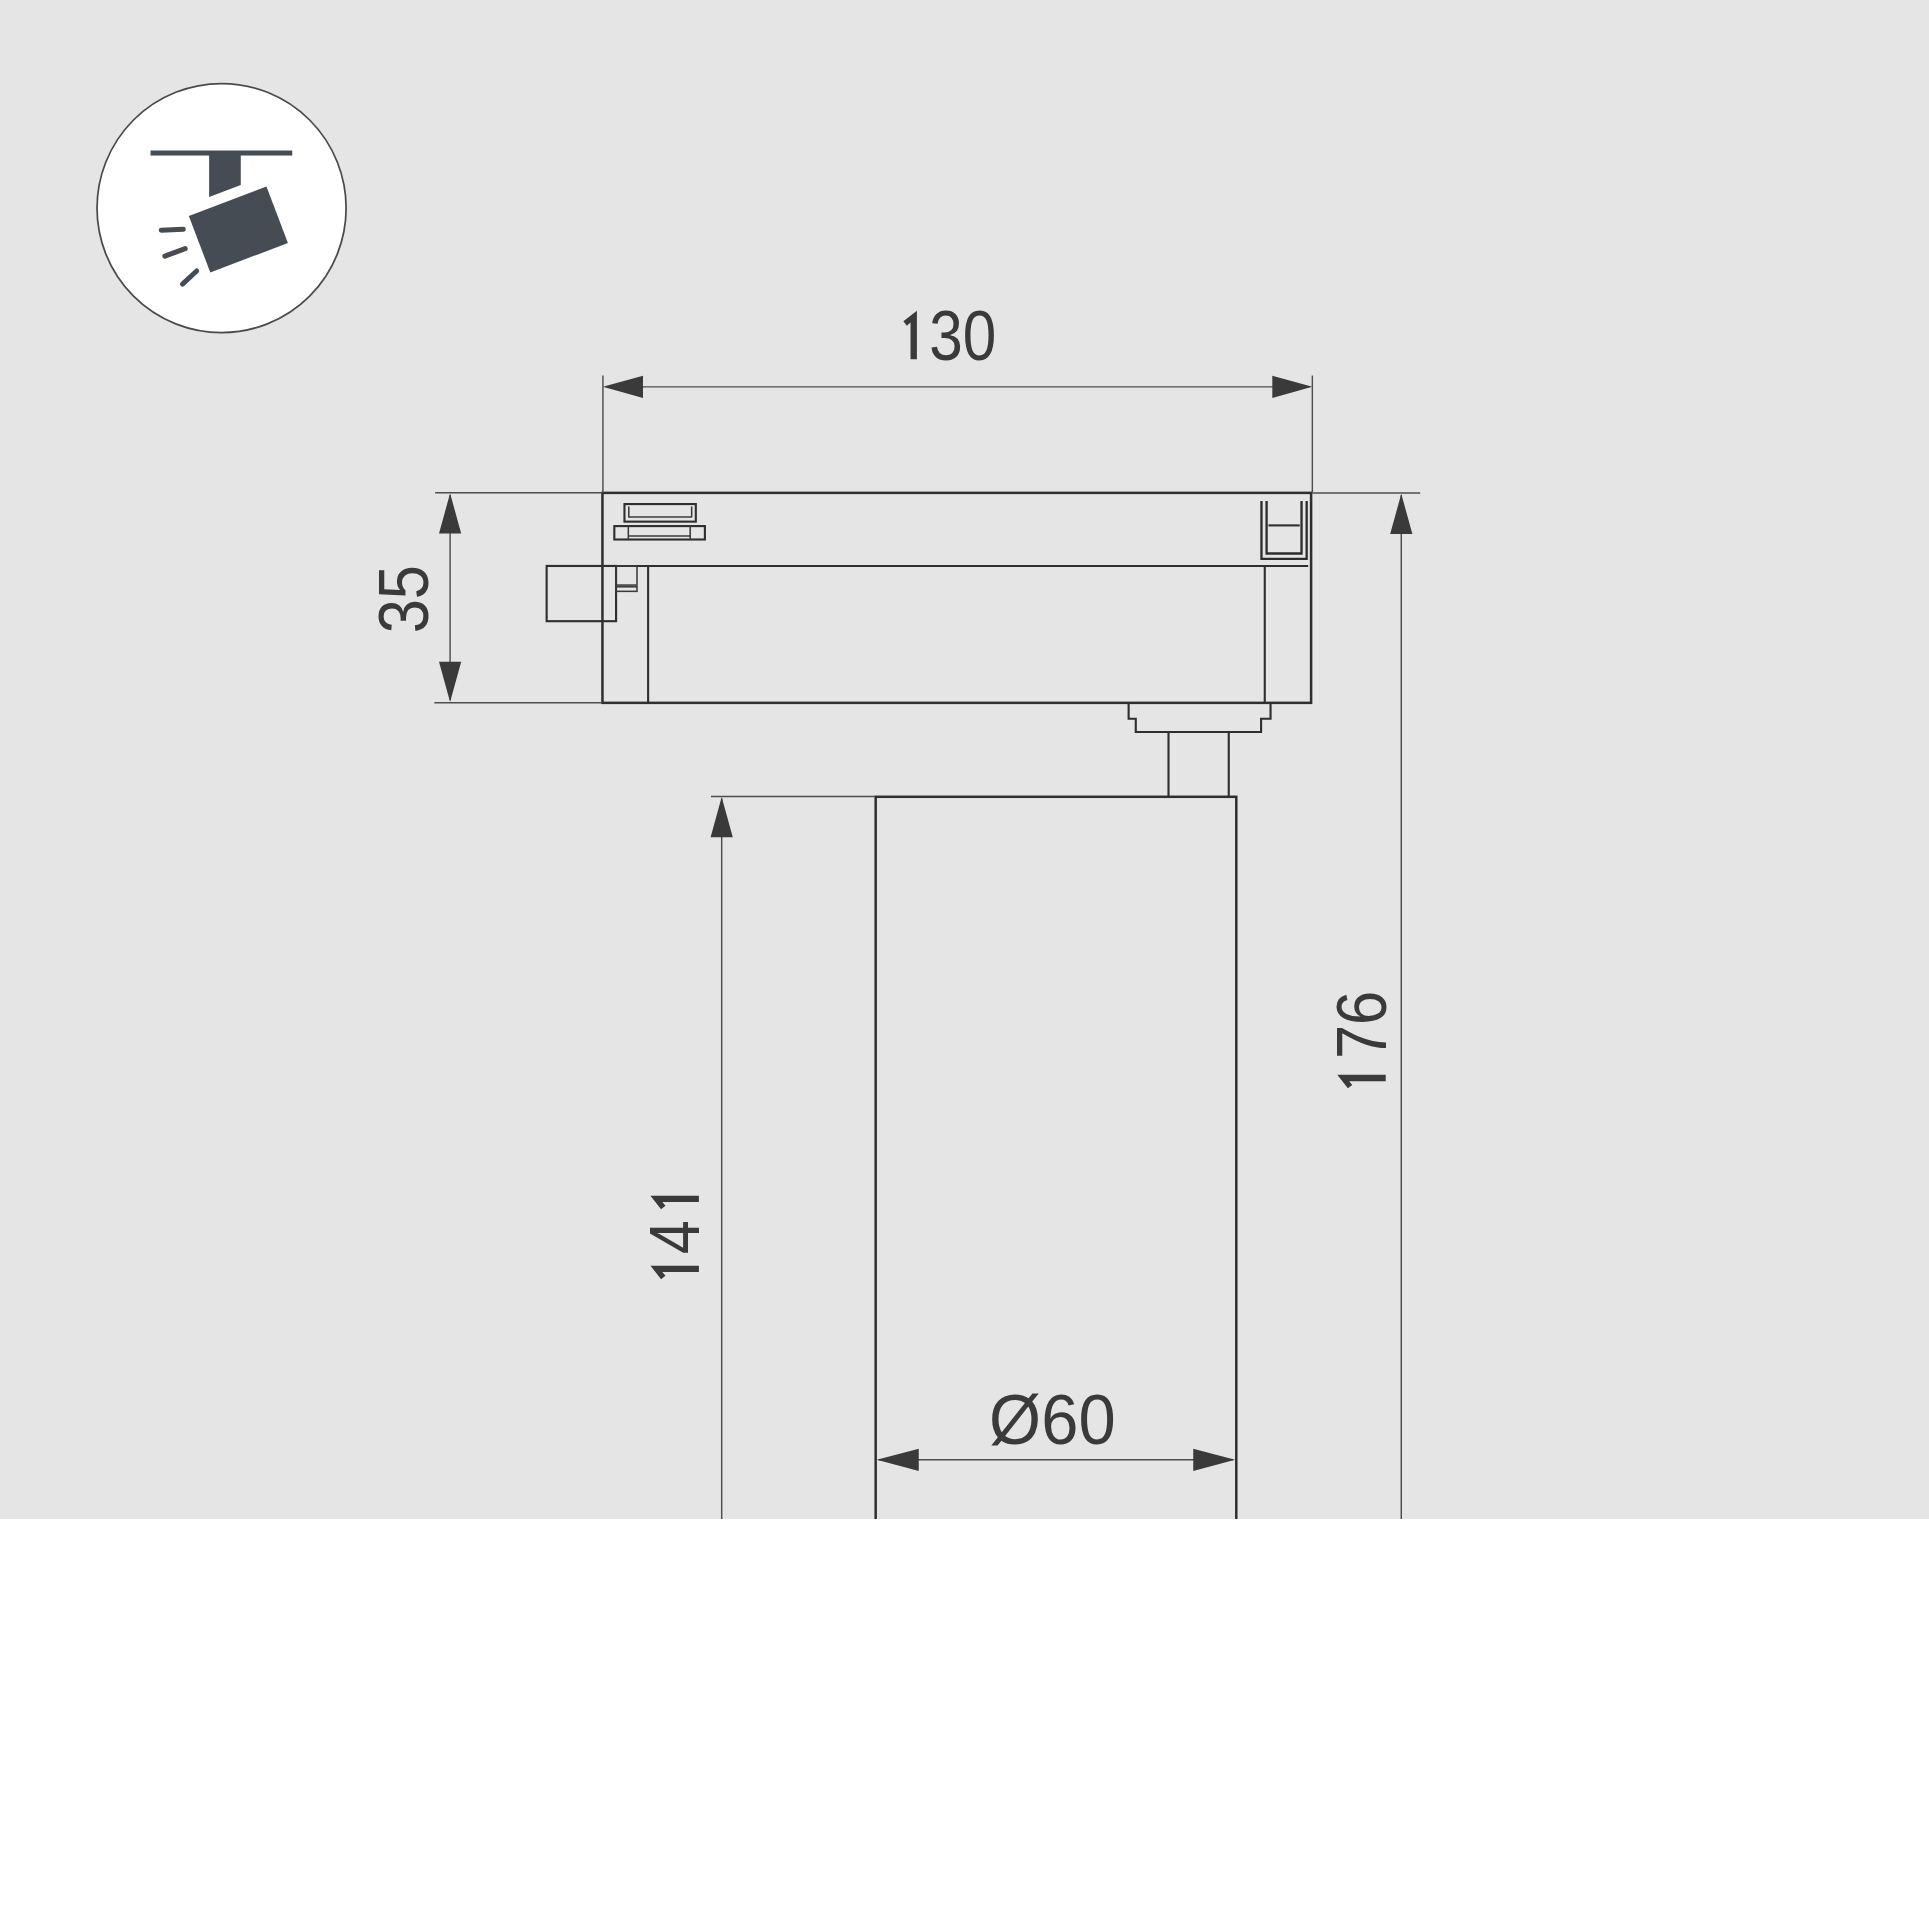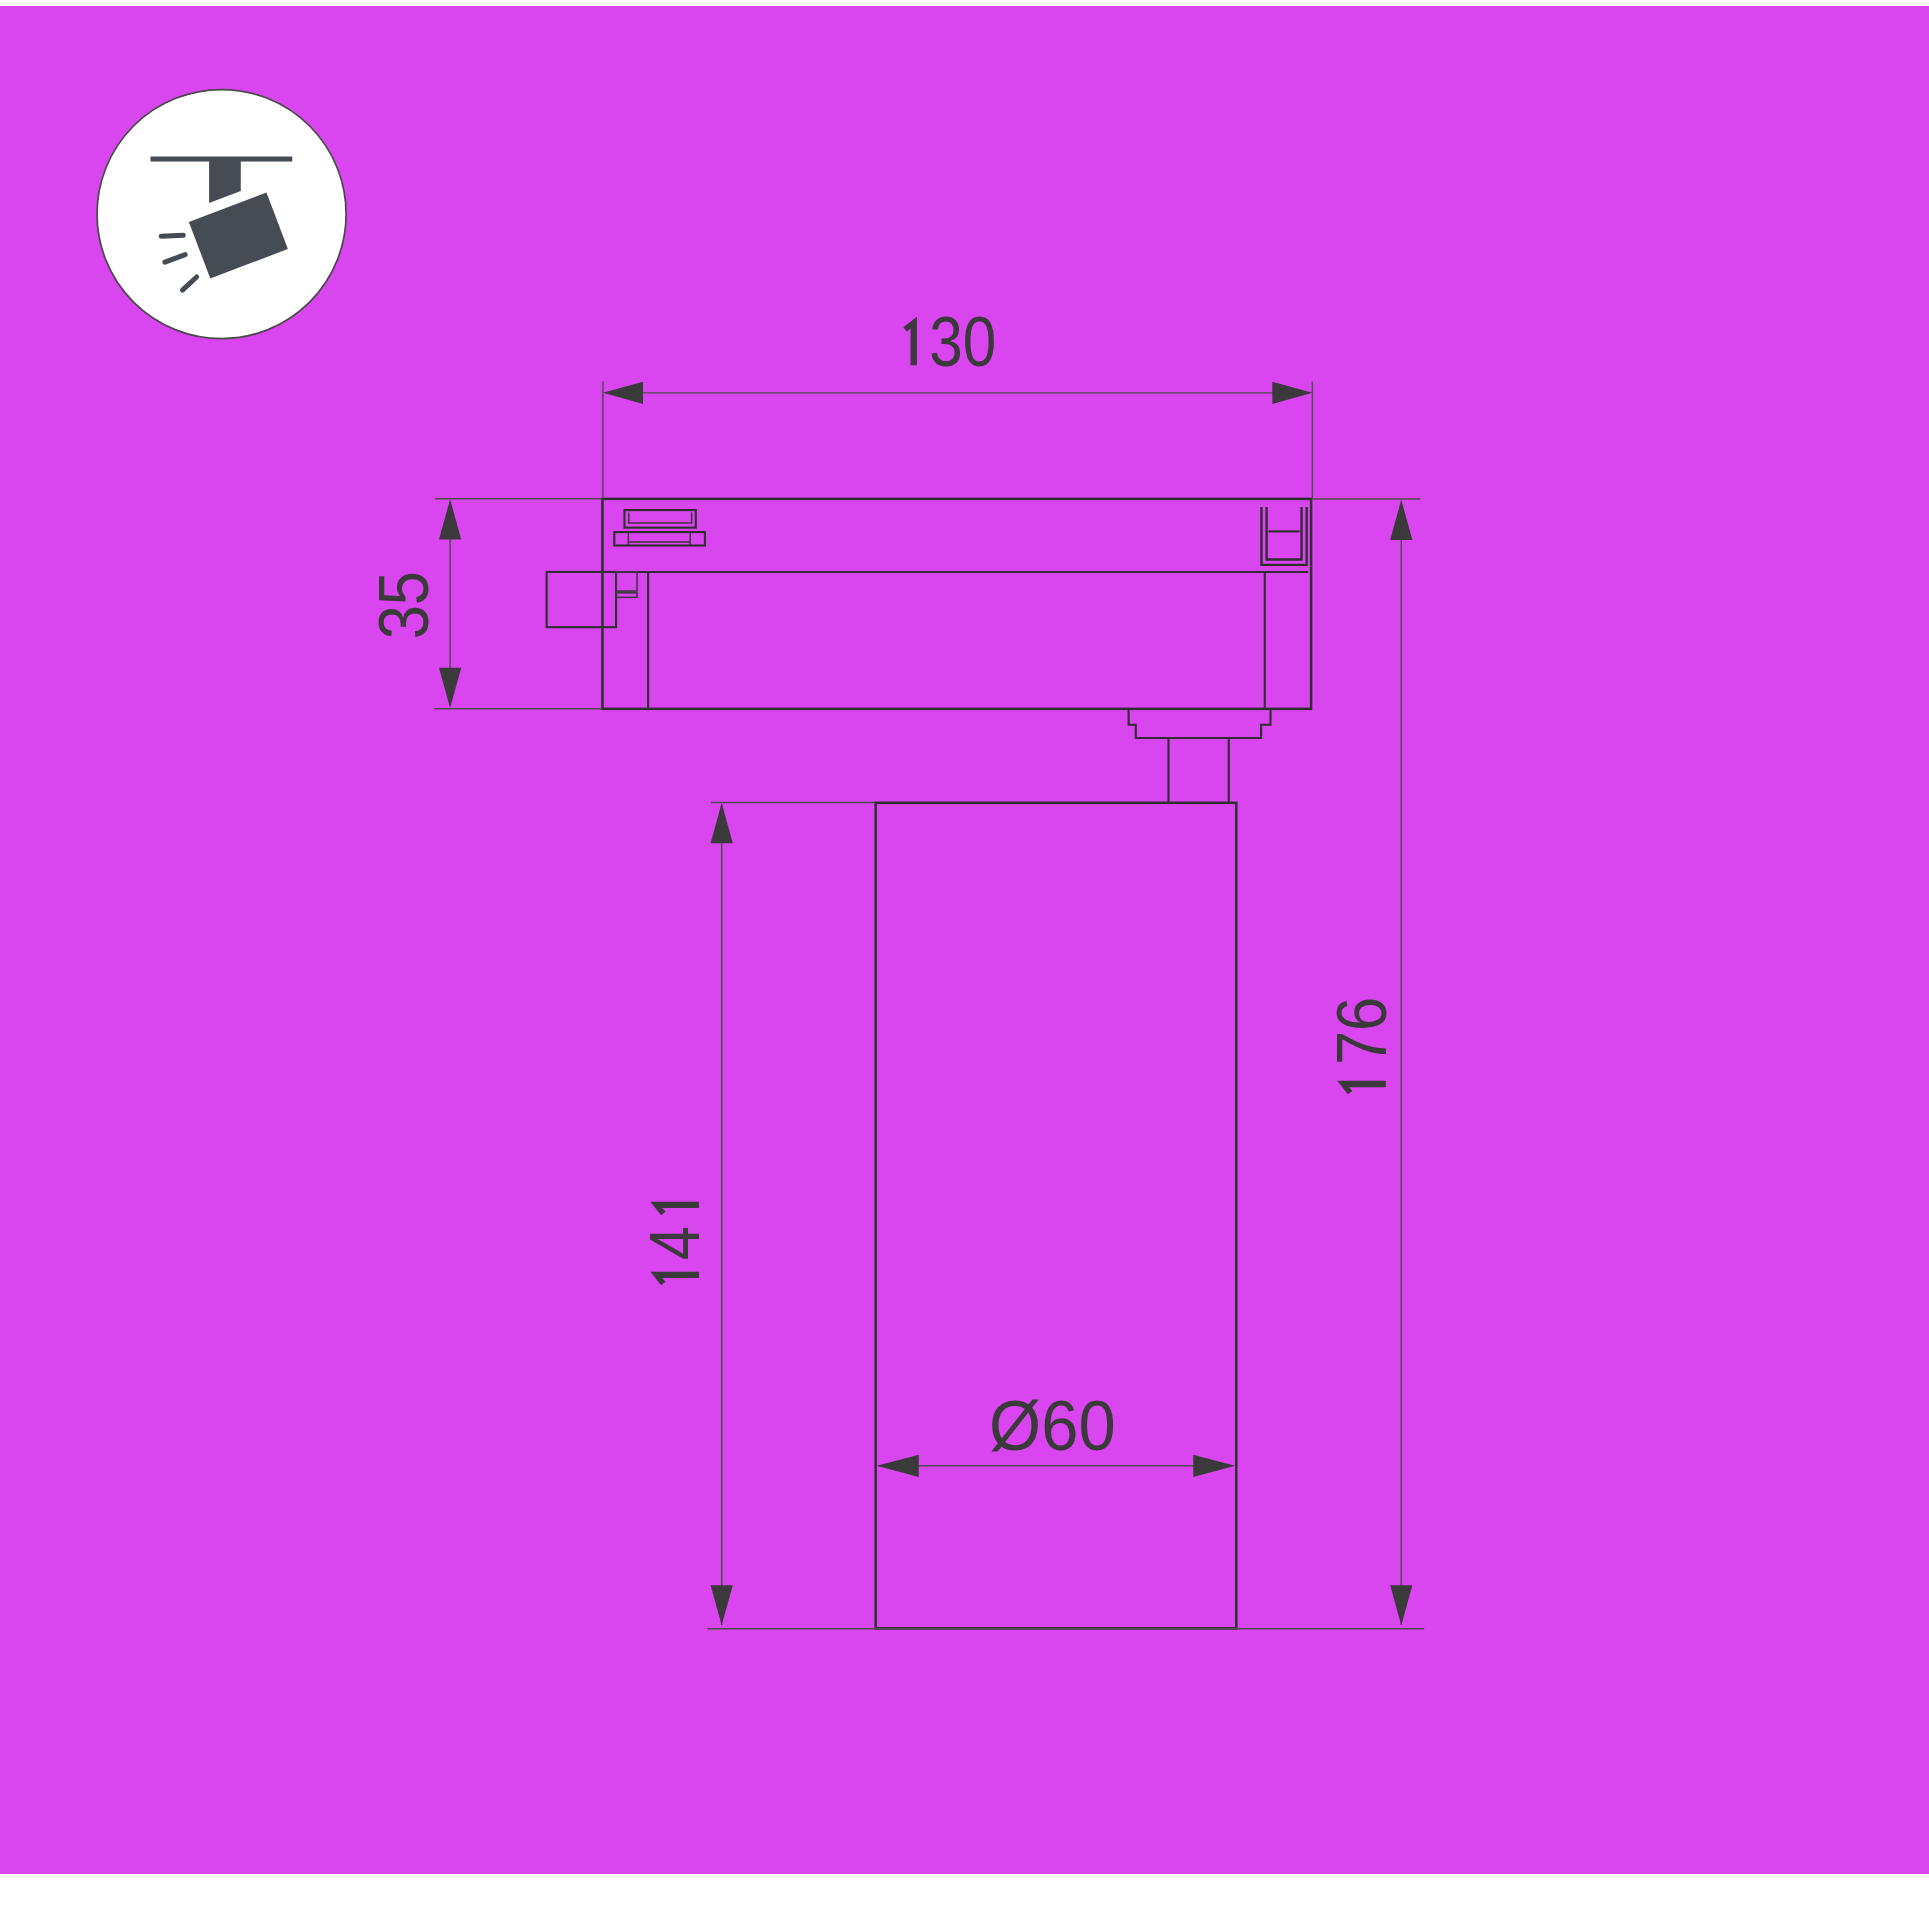--- a/index.html
+++ b/index.html
@@ -1,16 +1,16 @@
 <!DOCTYPE html>
 <html><head>
 <meta charset="utf-8">
 <style>
   html,body{margin:0;padding:0;background:#ffffff;}
-  .page{width:1929px;height:1868px;position:relative;background:#d946ef;margin-top:6px;}
+  .page{width:1929px;height:1519px;position:relative;background:#e5e5e5;}
   svg{position:absolute;left:0;top:0;}
   .t{stroke:#2f2f2f;stroke-width:2.6;fill:none;}
   .m{stroke:#2f2f2f;stroke-width:2.2;fill:none;}
   .n{stroke:#3a3a3a;stroke-width:1.6;fill:none;}
   .d{stroke:#4d4d4d;stroke-width:1.5;fill:none;}
   .a{fill:#3a3a3a;stroke:none;}
   .ic{fill:#454c54;stroke:none;}
   text{font-family:"Liberation Sans", sans-serif;font-size:73px;fill:#3a3a3a;}
 </style>
 </head>

